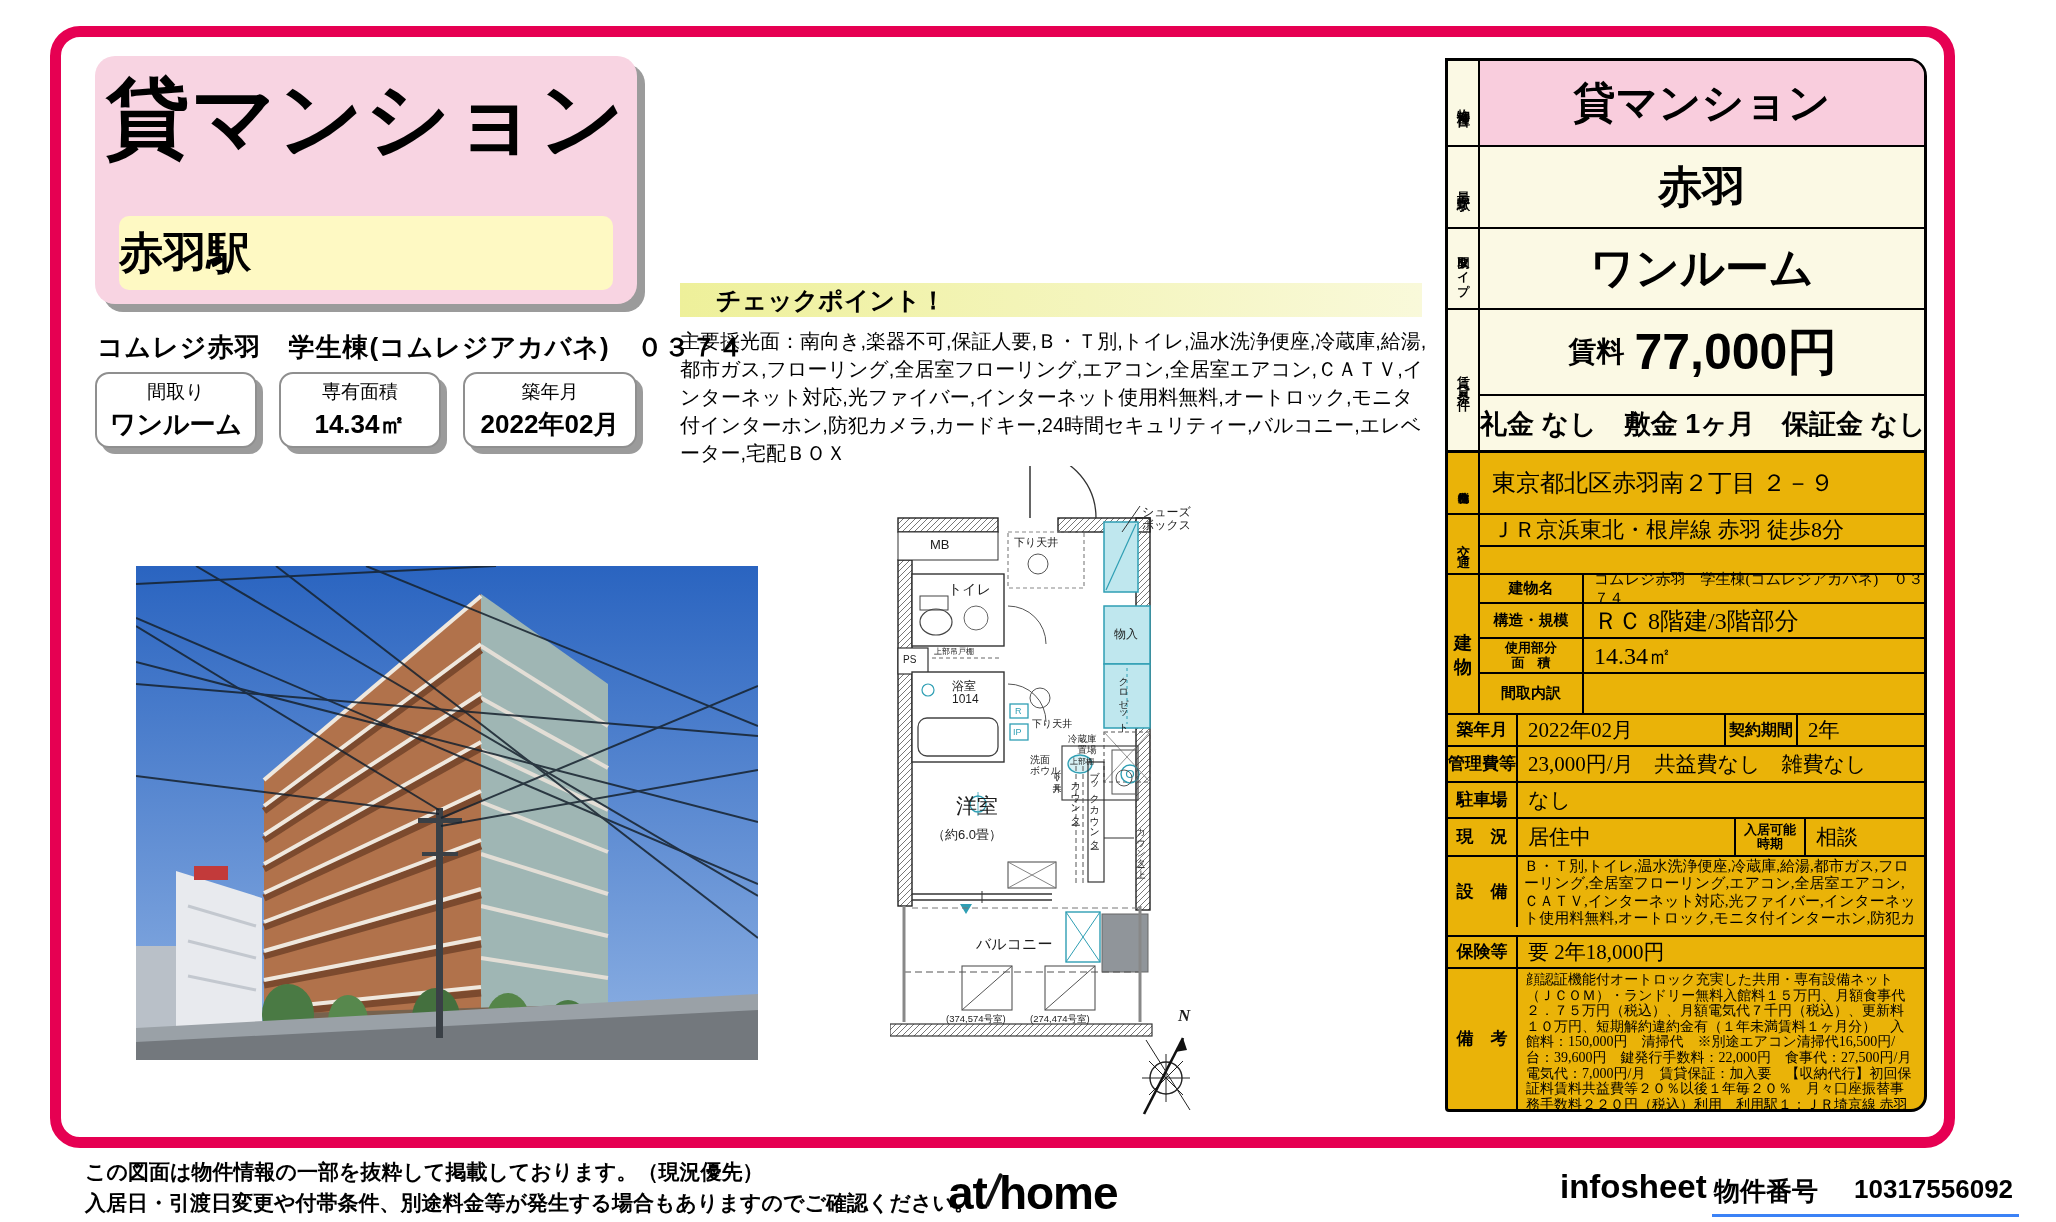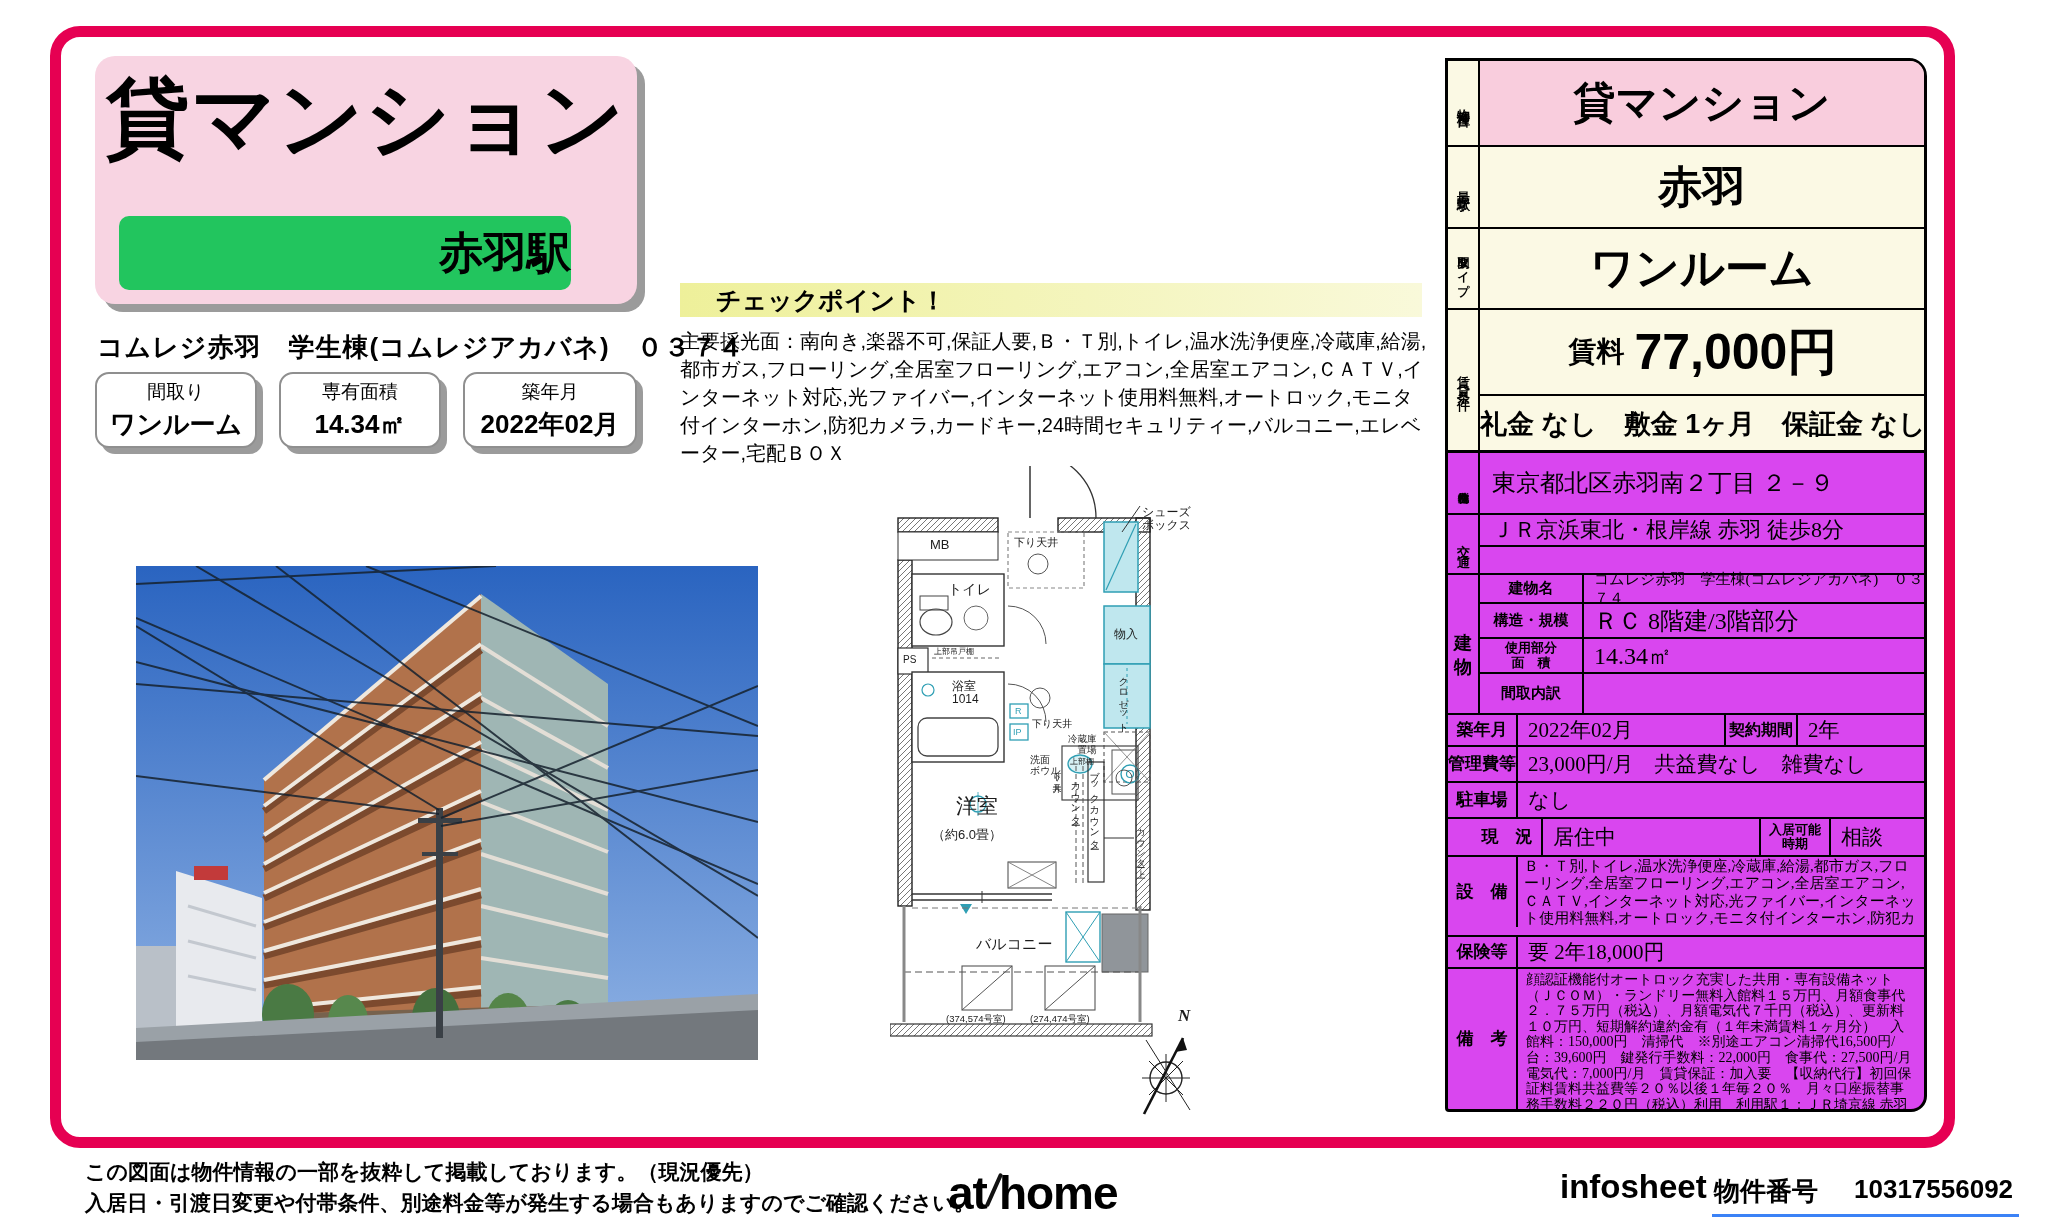--- a/index.html
+++ b/index.html
@@ -3,21 +3,21 @@
 <meta charset="utf-8">
 <style>
   html,body{margin:0;padding:0;background:#fff;}
   body{font-family:"Liberation Sans","DejaVu Sans",sans-serif;color:#000;}
   .canvas{position:relative;width:2056px;height:1222px;background:#fff;overflow:hidden;}
   .frame{position:absolute;left:50px;top:26px;width:1905px;height:1122px;border:11px solid #e60052;border-radius:30px;background:#fff;box-sizing:border-box;}
 
   
   .title-card{position:absolute;left:95px;top:56px;width:542px;height:248px;background:#f8d4e2;border-radius:20px;box-shadow:8px 8px 0 #9b9b9b;}
   .title-main{font-size:84px;font-weight:800;text-align:center;margin-top:16px;line-height:1.1;letter-spacing:1px;}
-  .station-box{position:absolute;left:24px;bottom:14px;width:452px;height:74px;background:#22c55e;border-radius:10px;display:flex;align-items:center;justify-content:flex-end;font-size:44px;font-weight:700;}
+  .station-box{position:absolute;left:24px;bottom:14px;width:494px;height:74px;background:#fef9c3;border-radius:10px;display:flex;align-items:center;justify-content:flex-start;font-size:44px;font-weight:700;}
   .property-name{position:absolute;left:97px;top:330px;font-size:26px;font-weight:700;letter-spacing:1px;}
   .summary-row{position:absolute;left:95px;top:372px;display:flex;gap:22px;}
   .sum-box{width:158px;height:72px;background:#fff;border:2px solid #8f8f8f;border-radius:14px;box-shadow:6px 6px 0 #9b9b9b;display:flex;flex-direction:column;align-items:center;justify-content:center;}
   .sum-box.wide{width:170px;}
   .sum-box .lbl{font-size:19px;}
   .sum-box .val{font-size:26px;font-weight:700;margin-top:2px;}
 
   
   .cp-title{position:absolute;left:680px;top:283px;width:742px;height:34px;background:linear-gradient(90deg,#eef09a,#f9f9da);font-size:25px;font-weight:700;line-height:34px;padding-left:36px;box-sizing:border-box;}
   .cp-body{position:absolute;left:680px;top:327px;width:750px;font-size:20px;line-height:28px;}
@@ -25,21 +25,21 @@
   
   .photo{position:absolute;left:136px;top:566px;width:622px;height:494px;}
 
   
   .floorplan{position:absolute;left:890px;top:466px;width:345px;height:668px;}
   .fp-label{position:absolute;color:#1c1c1c;white-space:pre;line-height:1.12;}
   .v{writing-mode:vertical-rl;text-orientation:upright;}
 
   
   .t1{position:absolute;left:1445px;top:58px;width:482px;background:#fbf9e4;border:3px solid #000;border-radius:0 18px 0 0;box-sizing:border-box;}
-  .t2{position:absolute;left:1445px;top:450px;width:482px;background:#d946ef;border:3px solid #000;border-radius:0 0 16px 4px;box-sizing:border-box;}
+  .t2{position:absolute;left:1445px;top:450px;width:482px;background:#eab308;border:3px solid #000;border-radius:0 0 16px 4px;box-sizing:border-box;}
   .trow{display:flex;}
   .bt{border-top:2.5px solid #000;}
   .vlabel{width:30px;border-right:2.5px solid #000;display:flex;align-items:center;justify-content:center;font-weight:700;flex:none;}
   .vlabel span{writing-mode:vertical-rl;text-orientation:upright;font-size:13px;}
   .cellc{flex:1;display:flex;align-items:center;justify-content:center;}
   .r1{height:84px;}
   .r1 .cellc{background:#f9cddd;border-radius:0 14px 0 0;font-size:42px;font-weight:800;}
   .r2{height:80px;} .r3{height:79px;}
   .r2 .cellc,.r3 .cellc{font-size:44px;font-weight:700;}
   .r4{height:141px;}
@@ -57,21 +57,21 @@
   .racc .sub1{height:30px;border-bottom:2px solid #000;display:flex;align-items:center;padding-left:12px;font-size:22px;}
   .racc .sub2{flex:1;}
   .rbld{height:138px;}
   .bcol{flex:1;display:flex;flex-direction:column;}
   .brow{display:flex;}
   .brow+.brow{border-top:2px solid #000;}
   .blabel{width:102px;border-right:2px solid #000;display:flex;flex-direction:column;align-items:center;justify-content:center;font-size:15px;font-weight:700;flex:none;line-height:1.1;}
   .bval{flex:1;display:flex;align-items:center;padding-left:10px;}
   .bh1{height:27px;} .bh2{height:33px;} .bh3{height:33px;} .bh4{flex:1;}
   .hlabel{width:68px;border-right:2px solid #000;display:flex;flex-direction:column;align-items:center;justify-content:center;font-size:17px;font-weight:700;flex:none;white-space:pre;line-height:1.05;text-align:center;}
-  .rbuilt{height:30px;} .rmgmt{height:34px;} .rpark{height:34px;} .rstat{height:36px;padding-left:25px;}
+  .rbuilt{height:30px;} .rmgmt{height:34px;} .rpark{height:34px;} .rstat{height:36px;}
   .requip{height:70px;} .rins{height:30px;margin-top:8px;} .rrem{height:140px;}
   .mid{width:196px;border-right:2px solid #000;display:flex;align-items:center;padding-left:10px;font-size:21px;flex:none;}
   .mid2{width:206px;}
   .hlabel2{width:70px;font-size:16px;}
   .hlabel3{font-size:13px;}
   .endcell{flex:1;display:flex;align-items:center;padding-left:10px;font-size:21px;}
   .equip-text{flex:1;font-size:15px;line-height:17.4px;padding:1px 6px;overflow:hidden;}
   .rem-text{flex:1;font-size:14px;line-height:15.6px;padding:3px 8px;overflow:hidden;}
 
   

